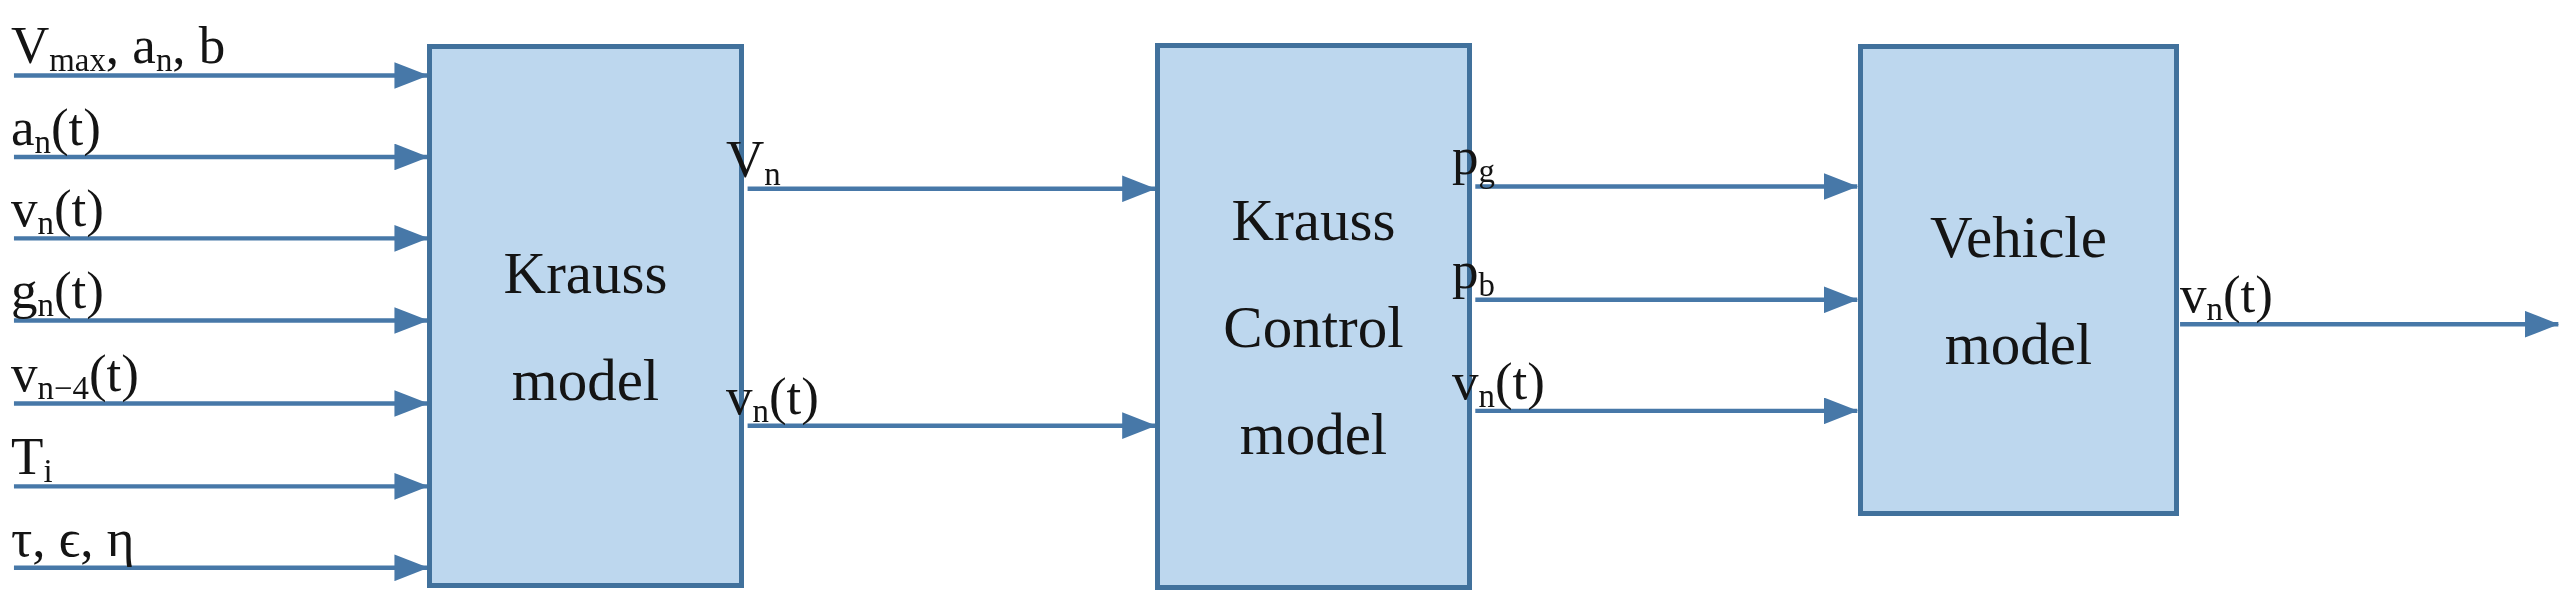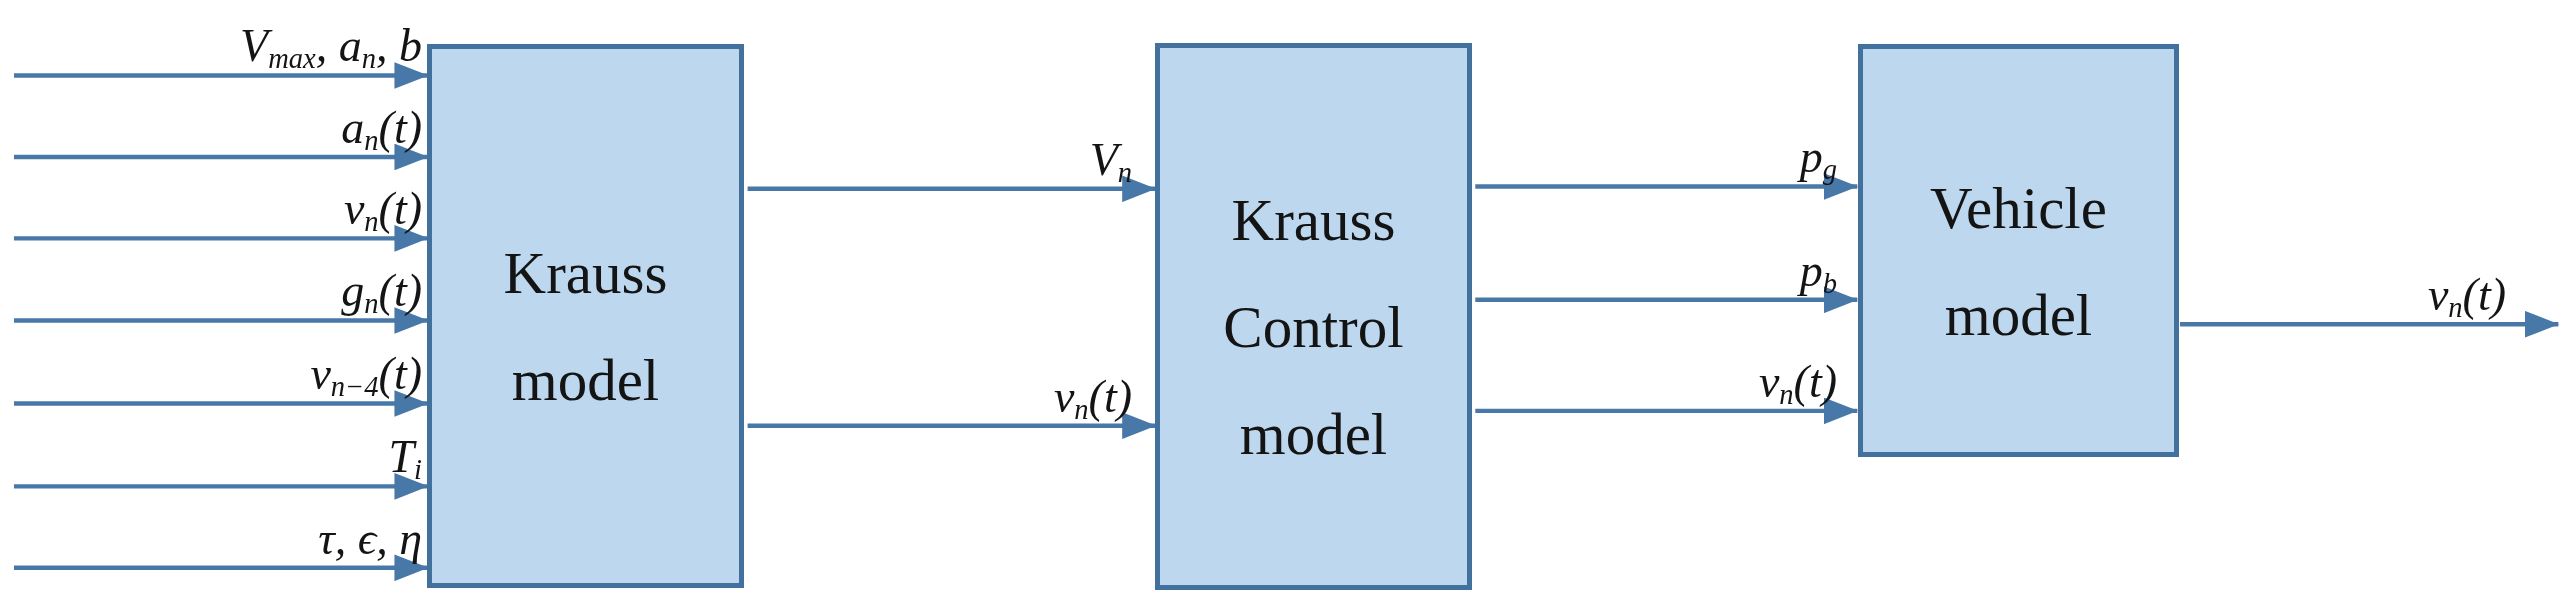--- a/index.html
+++ b/index.html
@@ -28,23 +28,22 @@
   .box-label{
     display:flex;flex-direction:column;justify-content:center;
     height:100%;padding-top:22px;box-sizing:border-box;
     text-align:center;
     font-size:59px;line-height:107px;
     color:var(--ink);
   }
   .mlabel{
     position:absolute;
     height:65px;line-height:65px;
-    text-align:right;
-    font-style:italic;
-    font-size:46px;
+    text-align:left;
+    font-size:53px;
     color:var(--ink);
     white-space:nowrap;
   }
   .mlabel sub{
     font-size:0.62em;
     vertical-align:-0.24em;
     line-height:0;
   }
 </style>
 </head>
@@ -100,21 +99,21 @@
       <div>Krauss</div>
       <div>Control</div>
       <div>model</div>
     </div>
   </div>
 
   <div class="mlabel" style="left:1452px;top:238px;width:385px;">p<sub>b</sub></div>
   <div class="mlabel" style="left:1452px;top:124px;width:385px;">p<sub>g</sub></div>
   <div class="mlabel" style="left:1452px;top:349px;width:385px;">v<sub>n</sub>(t)</div>
 
-  <div class="model-box" style="left:1858px;top:44px;width:321px;height:413px;">
+  <div class="model-box" style="left:1858px;top:44px;width:321px;height:472px;">
     <div class="box-label">
       <div>Vehicle</div>
       <div>model</div>
     </div>
   </div>
 
   <div class="mlabel" style="left:2180px;top:262px;width:326px;">v<sub>n</sub>(t)</div>
 
 </div>
 

